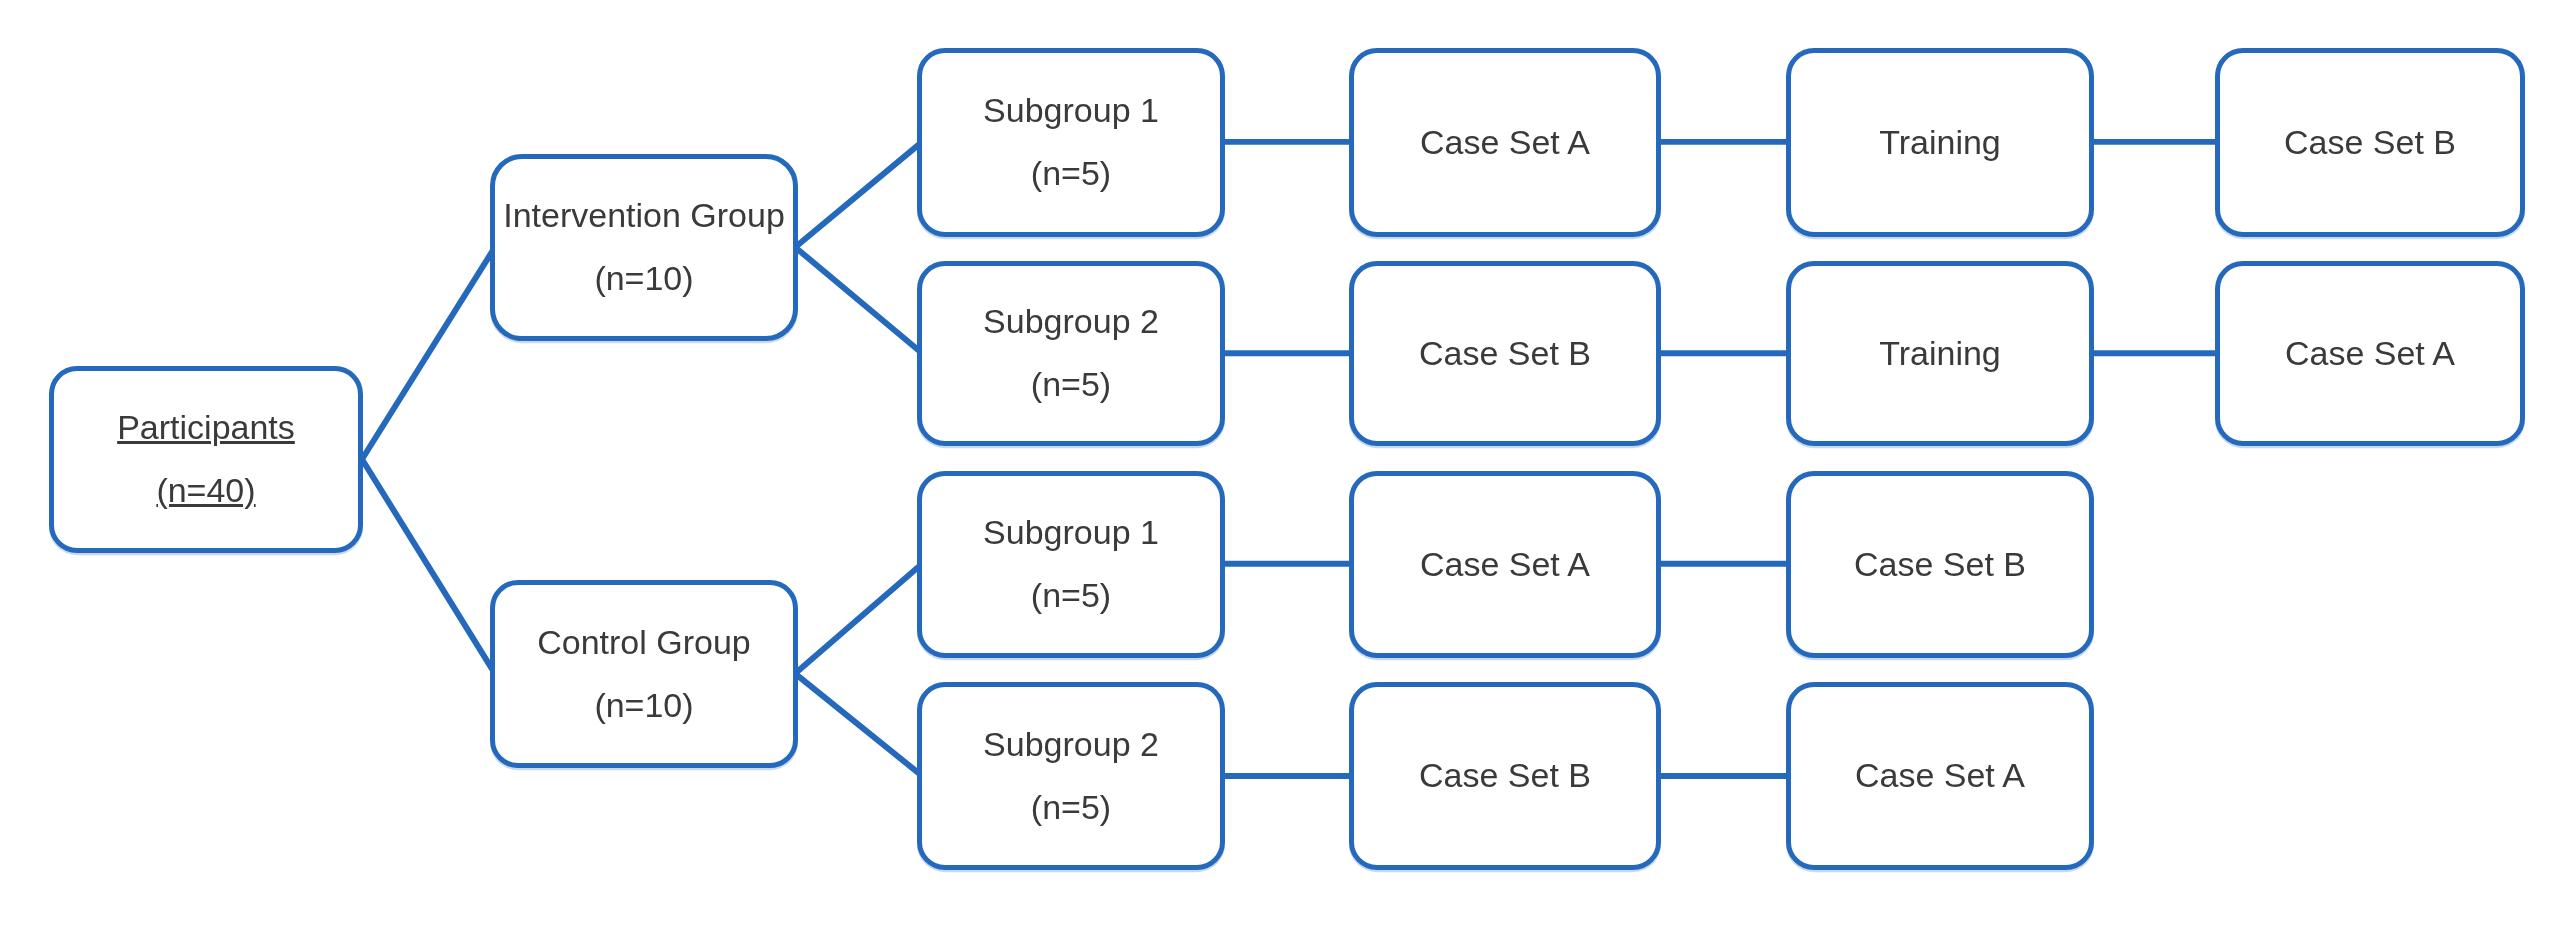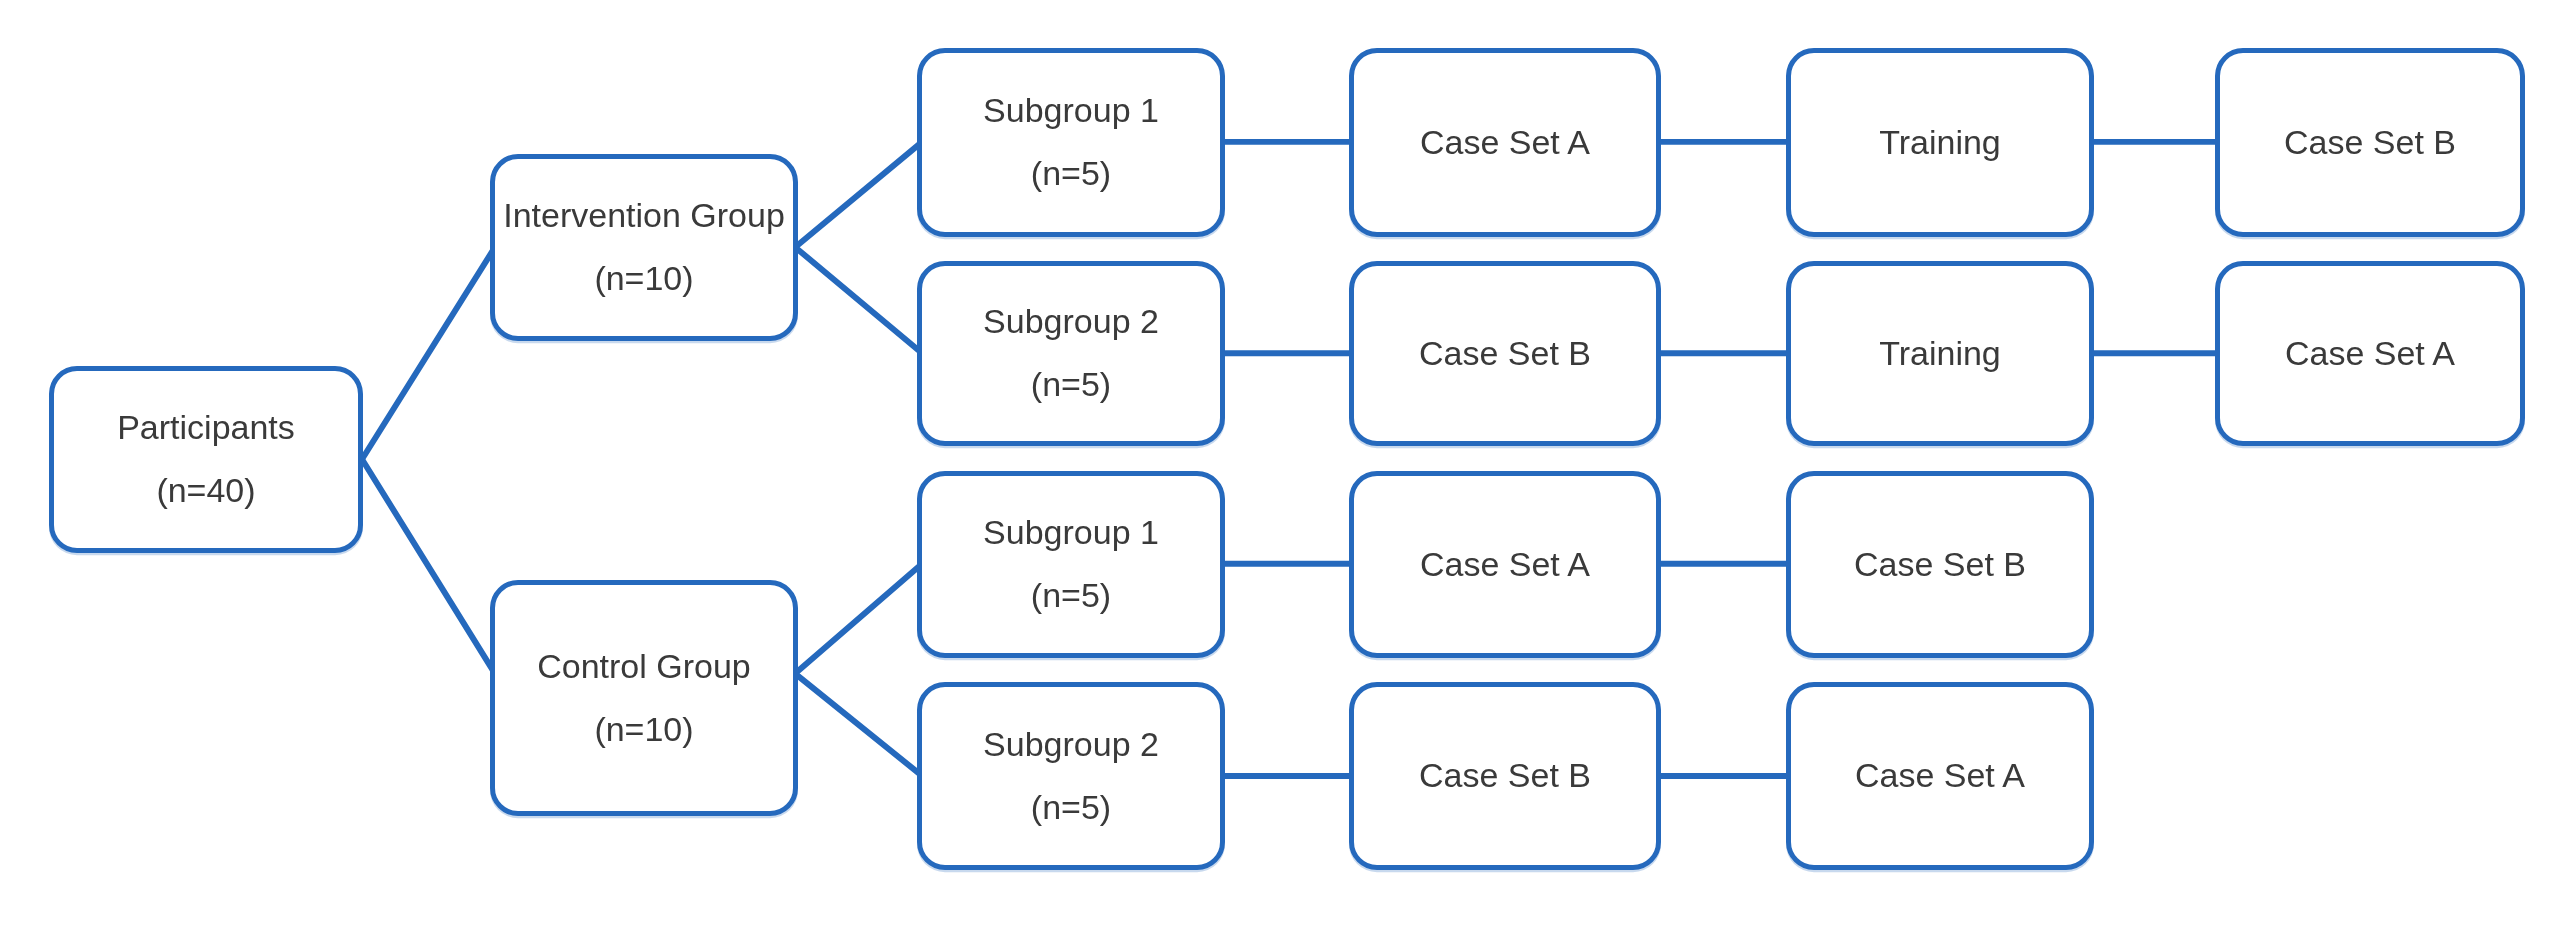--- a/index.html
+++ b/index.html
@@ -69,31 +69,31 @@
     <line x1="2800" y1="190" x2="2970" y2="190"></line>
     <line x1="1638" y1="473" x2="1810" y2="473"></line>
     <line x1="2221" y1="473" x2="2394" y2="473"></line>
     <line x1="2800" y1="473" x2="2970" y2="473"></line>
     <line x1="1638" y1="755" x2="1810" y2="755"></line>
     <line x1="2221" y1="755" x2="2394" y2="755"></line>
     <line x1="1638" y1="1039" x2="1810" y2="1039"></line>
     <line x1="2221" y1="1039" x2="2394" y2="1039"></line>
   </svg>
 
-  <div class="node" style="left:49px; top:366px; width:314px; height:187px;">
+  <div class="node" style="left:49px; top:366px; width:314px; height:187px;text-decoration:underline;">
     <div class="label">Participants</div>
     <div class="sublabel">(n=40)</div>
   </div>
 
-  <div class="node" style="left:490px; top:154px; width:308px; height:187px;">
+  <div class="node" style="left:490px; top:154px; width:308px; height:187px;border-radius:32px;">
     <div class="label">Intervention Group</div>
     <div class="sublabel">(n=10)</div>
   </div>
 
-  <div class="node" style="left:490px; top:580px; width:308px; height:236px;">
+  <div class="node" style="left:490px; top:580px; width:308px; height:188px;">
     <div class="label">Control Group</div>
     <div class="sublabel">(n=10)</div>
   </div>
 
   <div class="node" style="left:917px; top:48px; width:308px; height:189px;">
     <div class="label">Subgroup 1</div>
     <div class="sublabel">(n=5)</div>
   </div>
 
   <div class="node" style="left:917px; top:261px; width:308px; height:185px;">

